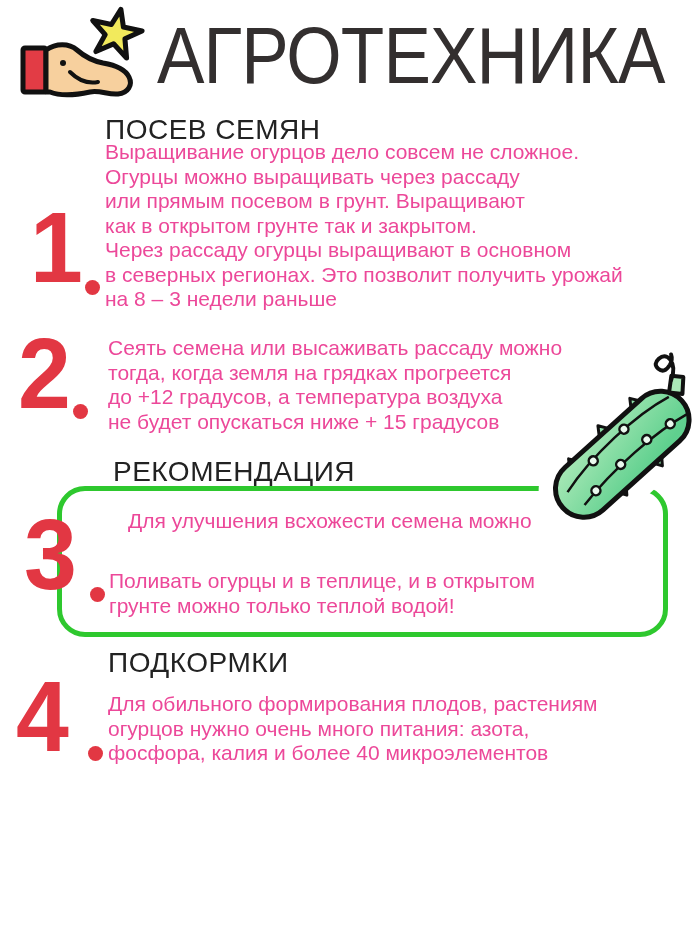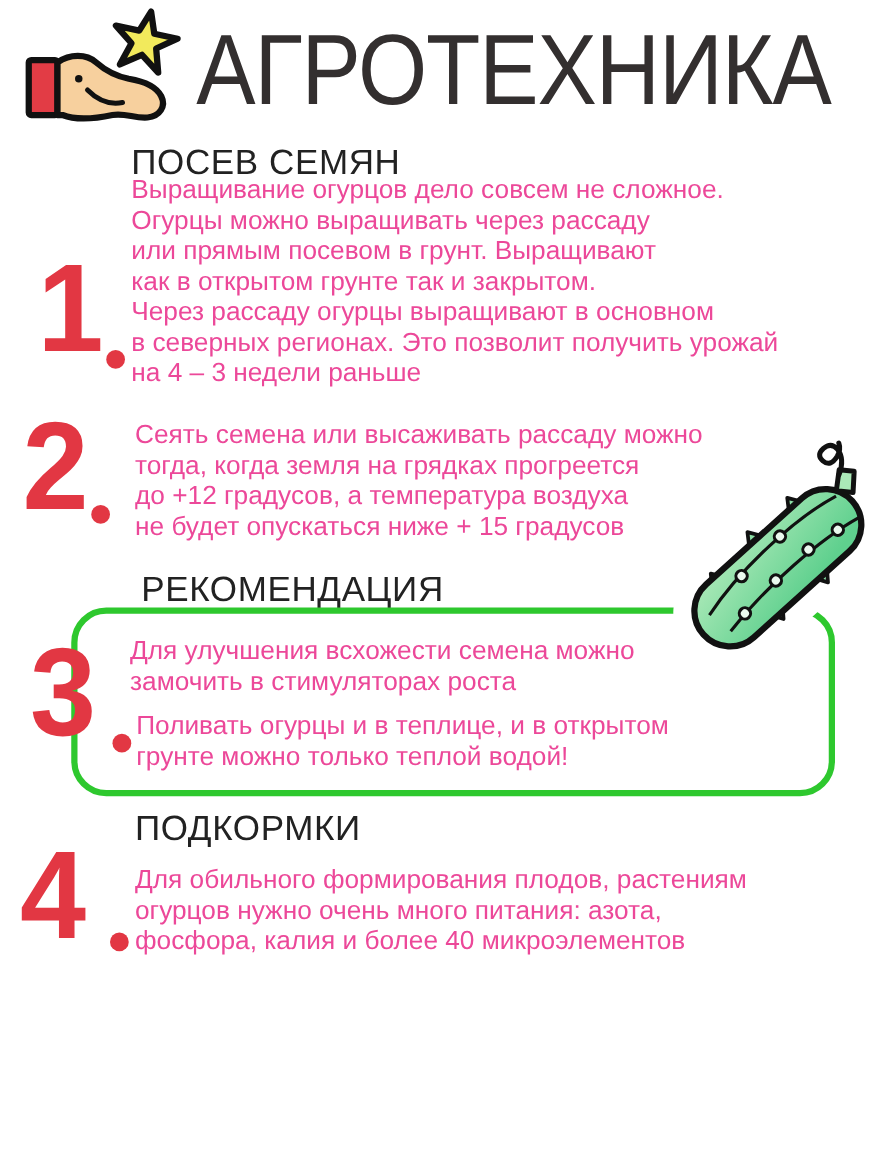--- a/index.html
+++ b/index.html
@@ -53,43 +53,42 @@
 <div class="abs big-num" style="left:30px;top:197px;">1</div>
 <div class="abs num-dot" style="left:85px;top:280px;"></div>
 
 <div class="abs para" style="left:105px;top:140px;">
   <div>Выращивание огурцов дело совсем не сложное.</div>
   <div>Огурцы можно выращивать через рассаду</div>
   <div>или прямым посевом в грунт. Выращивают</div>
   <div>как в открытом грунте так и закрытом.</div>
   <div>Через рассаду огурцы выращивают в основном</div>
   <div>в северных регионах. Это позволит получить урожай</div>
-  <div>на 4 – 3 недели раньше</div>
+  <div>на 8 – 3 недели раньше</div>
 </div>
 
 <div class="abs big-num" style="left:18px;top:323px;">2</div>
 <div class="abs num-dot" style="left:73px;top:404px;"></div>
 
 <div class="abs para" style="left:108px;top:336px;">
   <div>Сеять семена или высаживать рассаду можно</div>
   <div>тогда, когда земля на грядках прогреется</div>
   <div>до +12 градусов, а температура воздуха</div>
   <div>не будет опускаться ниже + 15 градусов</div>
 </div>
 
 <div class="abs heading" style="left:113px;top:456px;">РЕКОМЕНДАЦИЯ</div>
 
 <div class="abs rec-box" style="left:57px;top:486px;"></div>
 
 <div class="abs big-num" style="left:24px;top:504px;">3</div>
 <div class="abs num-dot" style="left:90px;top:587px;"></div>
 
-<div class="abs para" style="left:104px;top:509px;">
+<div class="abs para" style="left:128px;top:509px;">
   <div>Для улучшения всхожести семена можно</div>
-  <div>замочить в стимуляторах роста</div>
 </div>
 <div class="abs para" style="left:109px;top:569px;">
   <div>Поливать огурцы и в теплице, и в открытом</div>
   <div>грунте можно только теплой водой!</div>
 </div>
 
 <div class="abs" style="left:550px;top:372px;width:155px;height:158px;">
   <svg width="155" height="158" viewBox="0 0 155 158">
     <defs>
       <linearGradient id="cucGrad" x1="0" y1="0" x2="0.6" y2="1">

